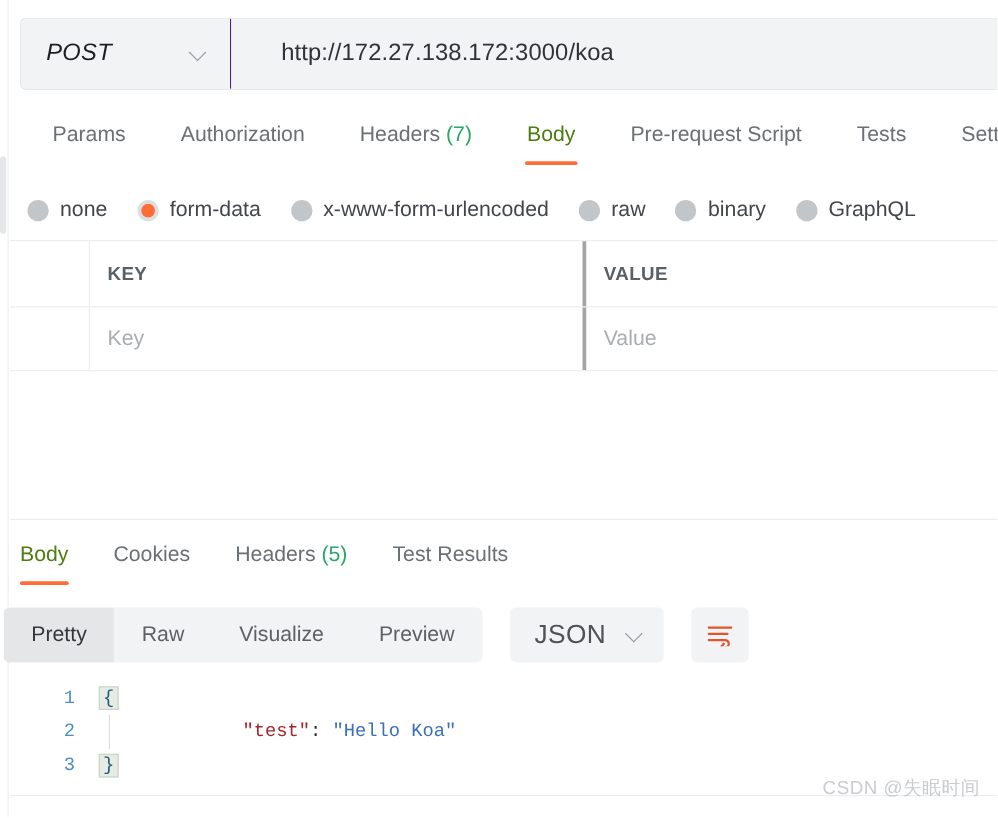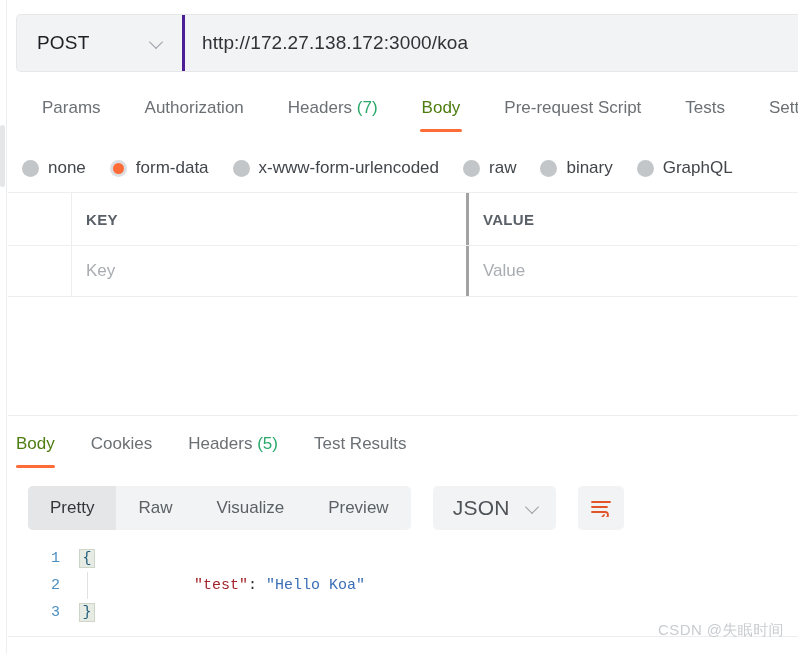--- a/index.html
+++ b/index.html
@@ -47,23 +47,24 @@
     box-sizing: border-box;
     overflow: hidden;
   }
   .method-box {
     width: 168px;
     display: flex;
     align-items: center;
     justify-content: space-between;
     padding: 0 18px 0 20px;
     background: #f2f3f4;
-    border-right: 3px solid #4c1d95;
+    border-right: 1px solid #4c1d95;
     box-sizing: border-box;
     cursor: pointer;
+    font-style: italic;
   }
   .method-label {
     font-size: 19px;
     color: #1c1f23;
     letter-spacing: .2px;
   }
   .chev {
     width: 14px; height: 14px;
     position: relative;
   }
@@ -81,20 +82,21 @@
     display: flex;
     align-items: center;
     padding-left: 17px;
     background: #f2f3f4;
   }
   .url-text {
     font-size: 19px;
     color: #2f3337;
     letter-spacing: .1px;
     white-space: nowrap;
+    margin-left: 23px;
   }
 
   
   .req-tabs {
     position: absolute;
     left: 8px; top: 92px;
     width: 790px; height: 46px;
     display: flex;
     align-items: flex-start;
     gap: 0;
@@ -216,21 +218,21 @@
     display: flex;
     align-items: flex-start;
   }
   .res-tabs .tab { padding: 6px 18px 14px 18px; }
   .res-tabs .tab:first-child { padding-left: 8px; }
   .res-tabs .tab.active::after { left: 8px; right: 18px; }
 
   
   .viewer-bar {
     position: absolute;
-    left: 28px; top: 486px;
+    left: 3px; top: 486px;
     display: flex;
     align-items: center;
     gap: 22px;
   }
   .segmented {
     display: flex;
     background: #f2f3f4;
     border-radius: 5px;
     overflow: hidden;
     height: 44px;

